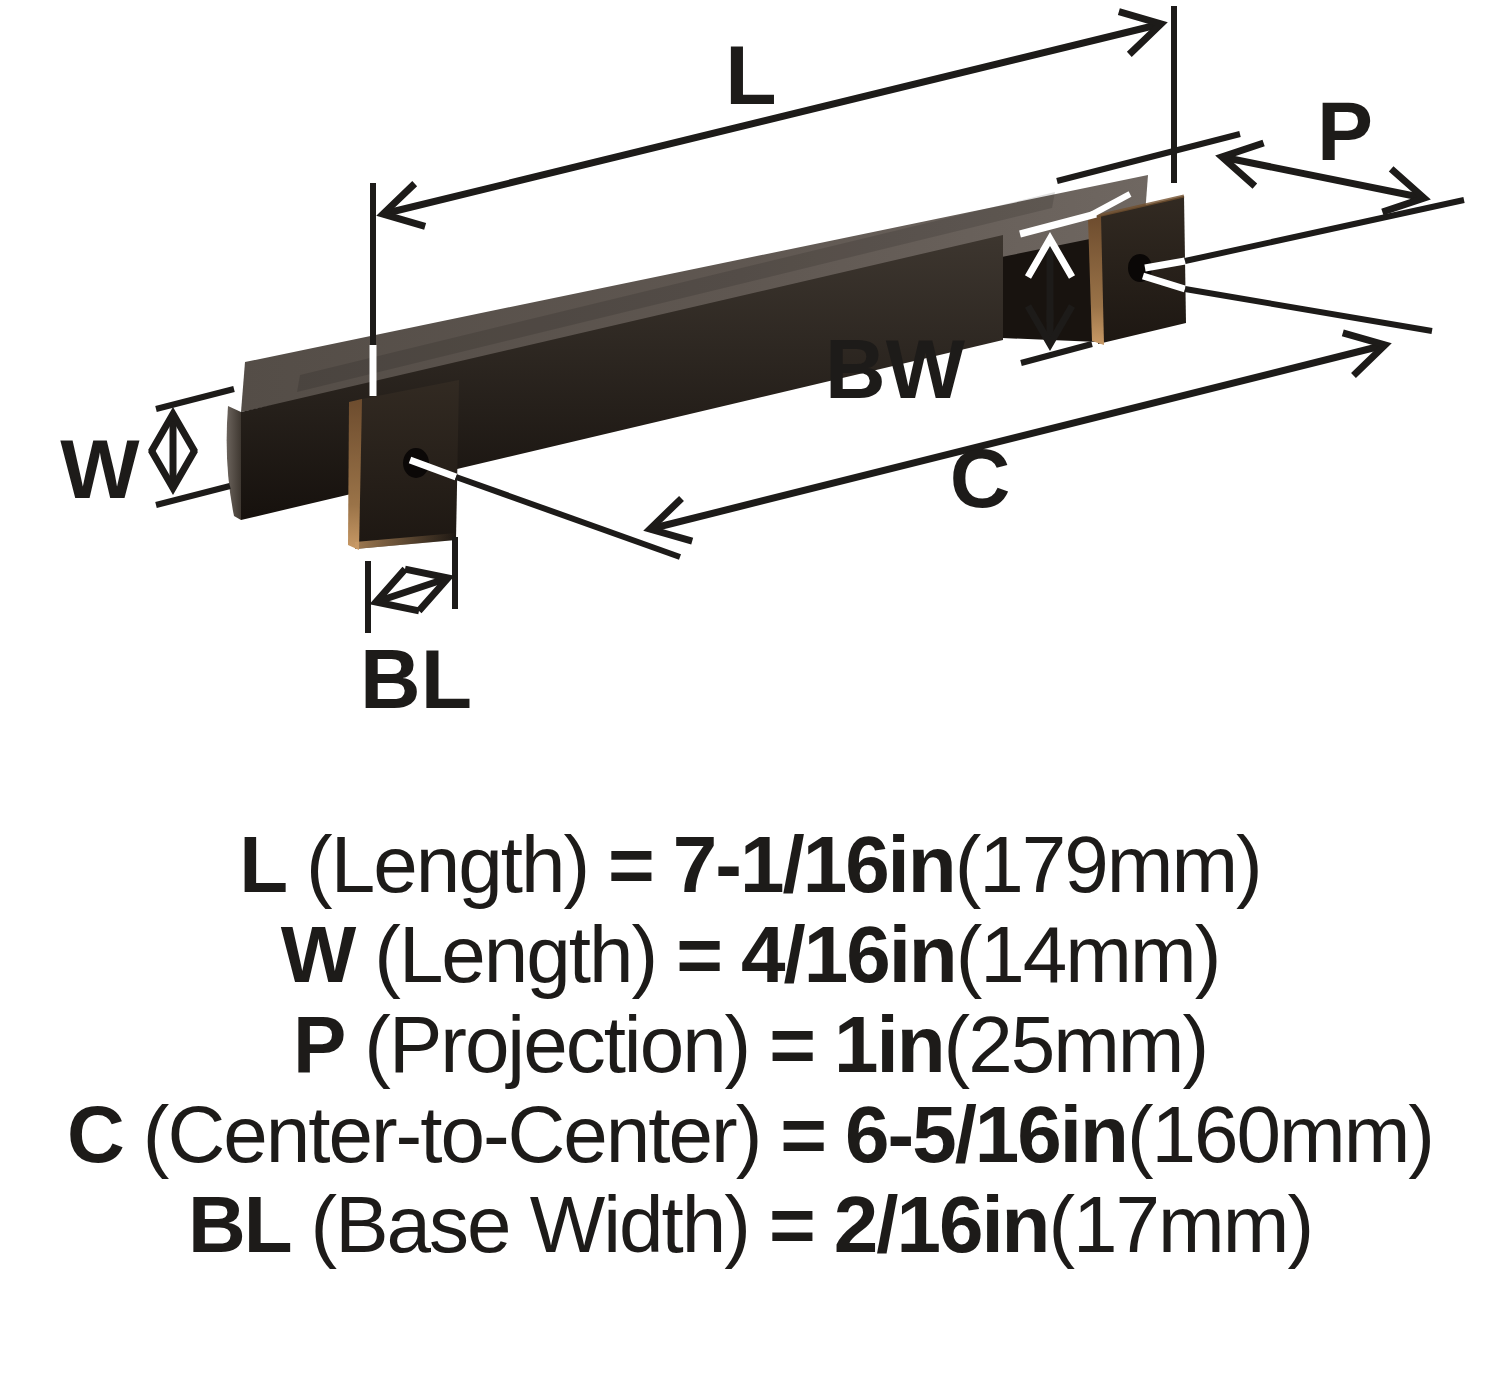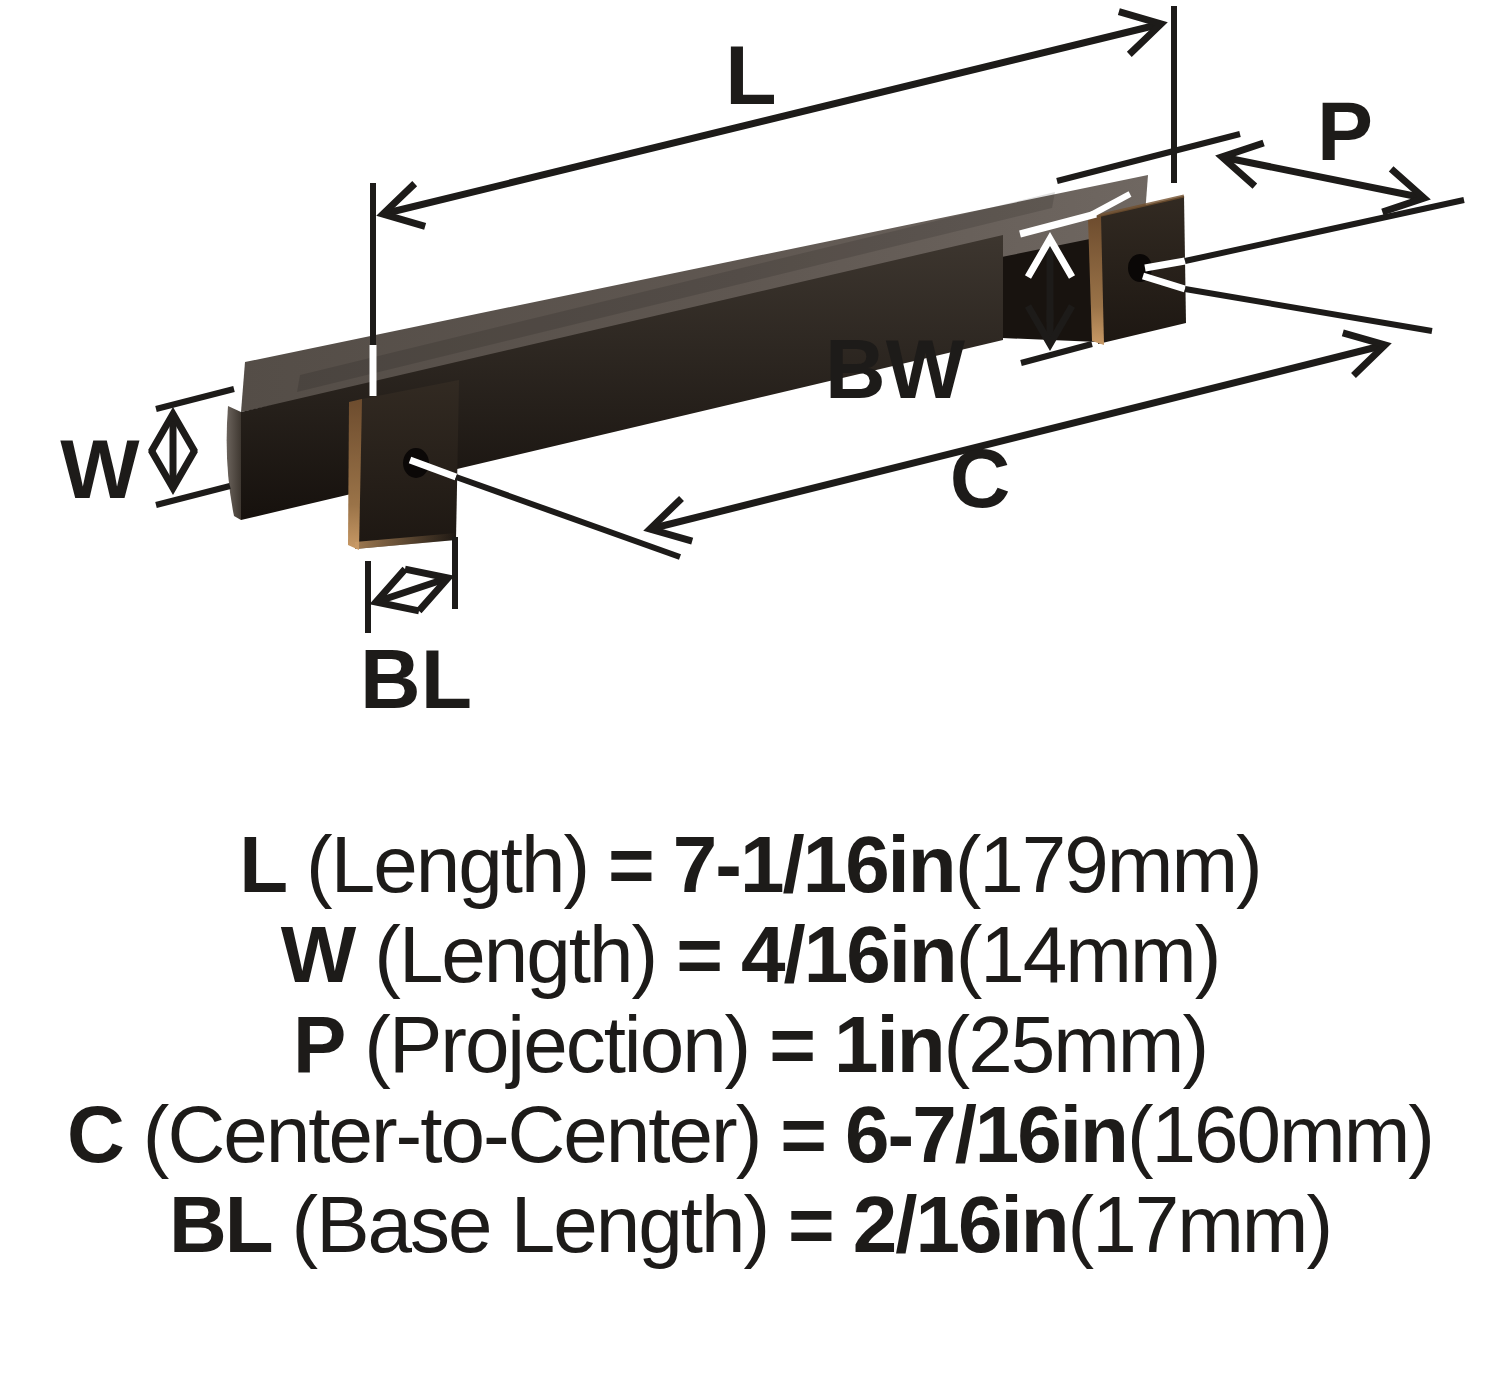--- a/index.html
+++ b/index.html
@@ -159,19 +159,19 @@
     <div class="spec-row">
       <span class="spec-symbol">L</span><span class="spec-name">(Length)</span><span class="spec-equals">=</span><span class="spec-value">7-1/16in</span><span class="spec-metric">(179mm)</span>
     </div>
     <div class="spec-row">
       <span class="spec-symbol">W</span><span class="spec-name">(Length)</span><span class="spec-equals">=</span><span class="spec-value">4/16in</span><span class="spec-metric">(14mm)</span>
     </div>
     <div class="spec-row">
       <span class="spec-symbol">P</span><span class="spec-name">(Projection)</span><span class="spec-equals">=</span><span class="spec-value">1in</span><span class="spec-metric">(25mm)</span>
     </div>
     <div class="spec-row">
-      <span class="spec-symbol">C</span><span class="spec-name">(Center-to-Center)</span><span class="spec-equals">=</span><span class="spec-value">6-7/16in</span><span class="spec-metric">(160mm)</span>
+      <span class="spec-symbol">C</span><span class="spec-name">(Center-to-Center)</span><span class="spec-equals">=</span><span class="spec-value">6-5/16in</span><span class="spec-metric">(160mm)</span>
     </div>
     <div class="spec-row">
-      <span class="spec-symbol">BL</span><span class="spec-name">(Base Length)</span><span class="spec-equals">=</span><span class="spec-value">2/16in</span><span class="spec-metric">(17mm)</span>
+      <span class="spec-symbol">BL</span><span class="spec-name">(Base Width)</span><span class="spec-equals">=</span><span class="spec-value">2/16in</span><span class="spec-metric">(17mm)</span>
     </div>
   </div>
 </div>
 
 </body></html>

